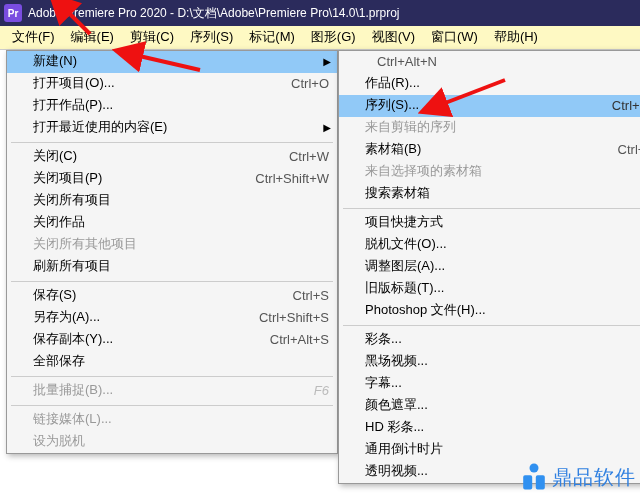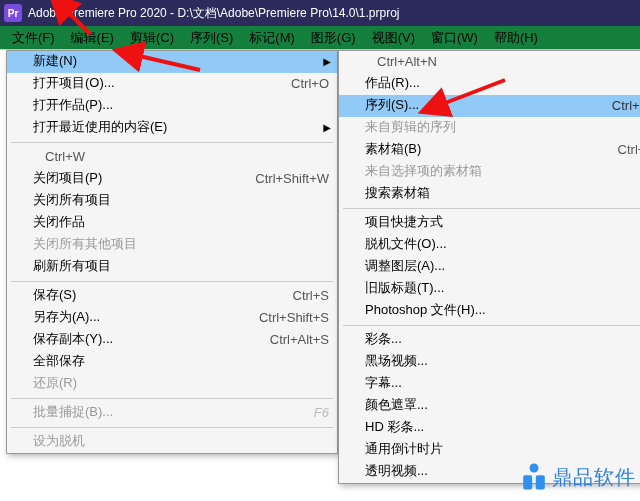--- a/index.html
+++ b/index.html
@@ -1,21 +1,21 @@
 <!DOCTYPE html>
 <html><head>
   <meta charset="utf-8">
   <style>
     * { margin: 0; padding: 0; box-sizing: border-box; font-family: "Microsoft YaHei", "SimSun", sans-serif; }
     body { width: 640px; height: 501px; background: #fff; overflow: hidden; position: relative; }
     
     .titlebar { background: #2b2b5c; height: 26px; display: flex; align-items: center; padding: 0 4px; color: #fff; font-size: 12px; }
     .app-icon { width: 18px; height: 18px; background: #7a4de0; border-radius: 3px; margin-right: 6px; display: flex; align-items: center; justify-content: center; font-size: 10px; font-weight: bold; color: #fff; }
     
-    .menubar { background: #15803d; height: 24px; display: flex; align-items: center; padding: 0 4px; font-size: 13px; border-bottom: 1px solid #ccc; }
+    .menubar { background: #fef9c3; height: 24px; display: flex; padding: 0 4px; font-size: 13px; border-bottom: 1px solid #ccc; }
     .menu-item { padding: 2px 8px; cursor: pointer; }
     
     .dropdown { position: absolute; background: #f5f5f5; border: 1px solid #999; box-shadow: 2px 2px 6px rgba(0,0,0,0.3); font-size: 13px; min-width: 320px; }
     .dropdown-left { top: 50px; left: 6px; width: 332px; }
     .dropdown-right { top: 50px; left: 338px; width: 295px; }
     
     .dd-item { display: flex; align-items: center; padding: 1px 8px 3px 26px; cursor: pointer; position: relative; height: 22px; }
     .dd-item.highlighted { background: #91c9f7; }
     .dd-item.disabled { color: #999; cursor: default; }
     .dd-label { flex: 1; white-space: nowrap; overflow: hidden; }
@@ -63,20 +63,21 @@
     </div>
     <div class="dd-item">
       <span class="dd-label">打开作品(P)...</span>
     </div>
     <div class="dd-item">
       <span class="dd-label">打开最近使用的内容(E)</span>
       <span class="dd-arrow">▶</span>
     </div>
     <div class="dd-sep"></div>
     <div class="dd-item">
+      <span class="dd-label">关闭(C)</span>
       <span class="dd-shortcut">Ctrl+W</span>
     </div>
     <div class="dd-item">
       <span class="dd-label">关闭项目(P)</span>
       <span class="dd-shortcut">Ctrl+Shift+W</span>
     </div>
     <div class="dd-item">
       <span class="dd-label">关闭所有项目</span>
     </div>
     <div class="dd-item">
@@ -97,29 +98,29 @@
       <span class="dd-label">另存为(A)...</span>
       <span class="dd-shortcut">Ctrl+Shift+S</span>
     </div>
     <div class="dd-item">
       <span class="dd-label">保存副本(Y)...</span>
       <span class="dd-shortcut">Ctrl+Alt+S</span>
     </div>
     <div class="dd-item">
       <span class="dd-label">全部保存</span>
     </div>
-    <div class="dd-item disabled">
-      <span class="dd-label">还原(R)</span>
-    </div>
     <div class="dd-sep"></div>
     <div class="dd-item disabled">
       <span class="dd-label">批量捕捉(B)...</span>
       <span class="dd-shortcut">F6</span>
     </div>
     <div class="dd-sep"></div>
+    <div class="dd-item disabled">
+      <span class="dd-label">链接媒体(L)...</span>
+    </div>
     <div class="dd-item disabled">
       <span class="dd-label">设为脱机</span>
     </div>
   </div>
 <div class="dropdown dropdown-right" id="new-menu">
     <div class="dd-item">
       <span class="dd-shortcut">Ctrl+Alt+N</span>
     </div>
     <div class="dd-item">
       <span class="dd-label">作品(R)...</span>

